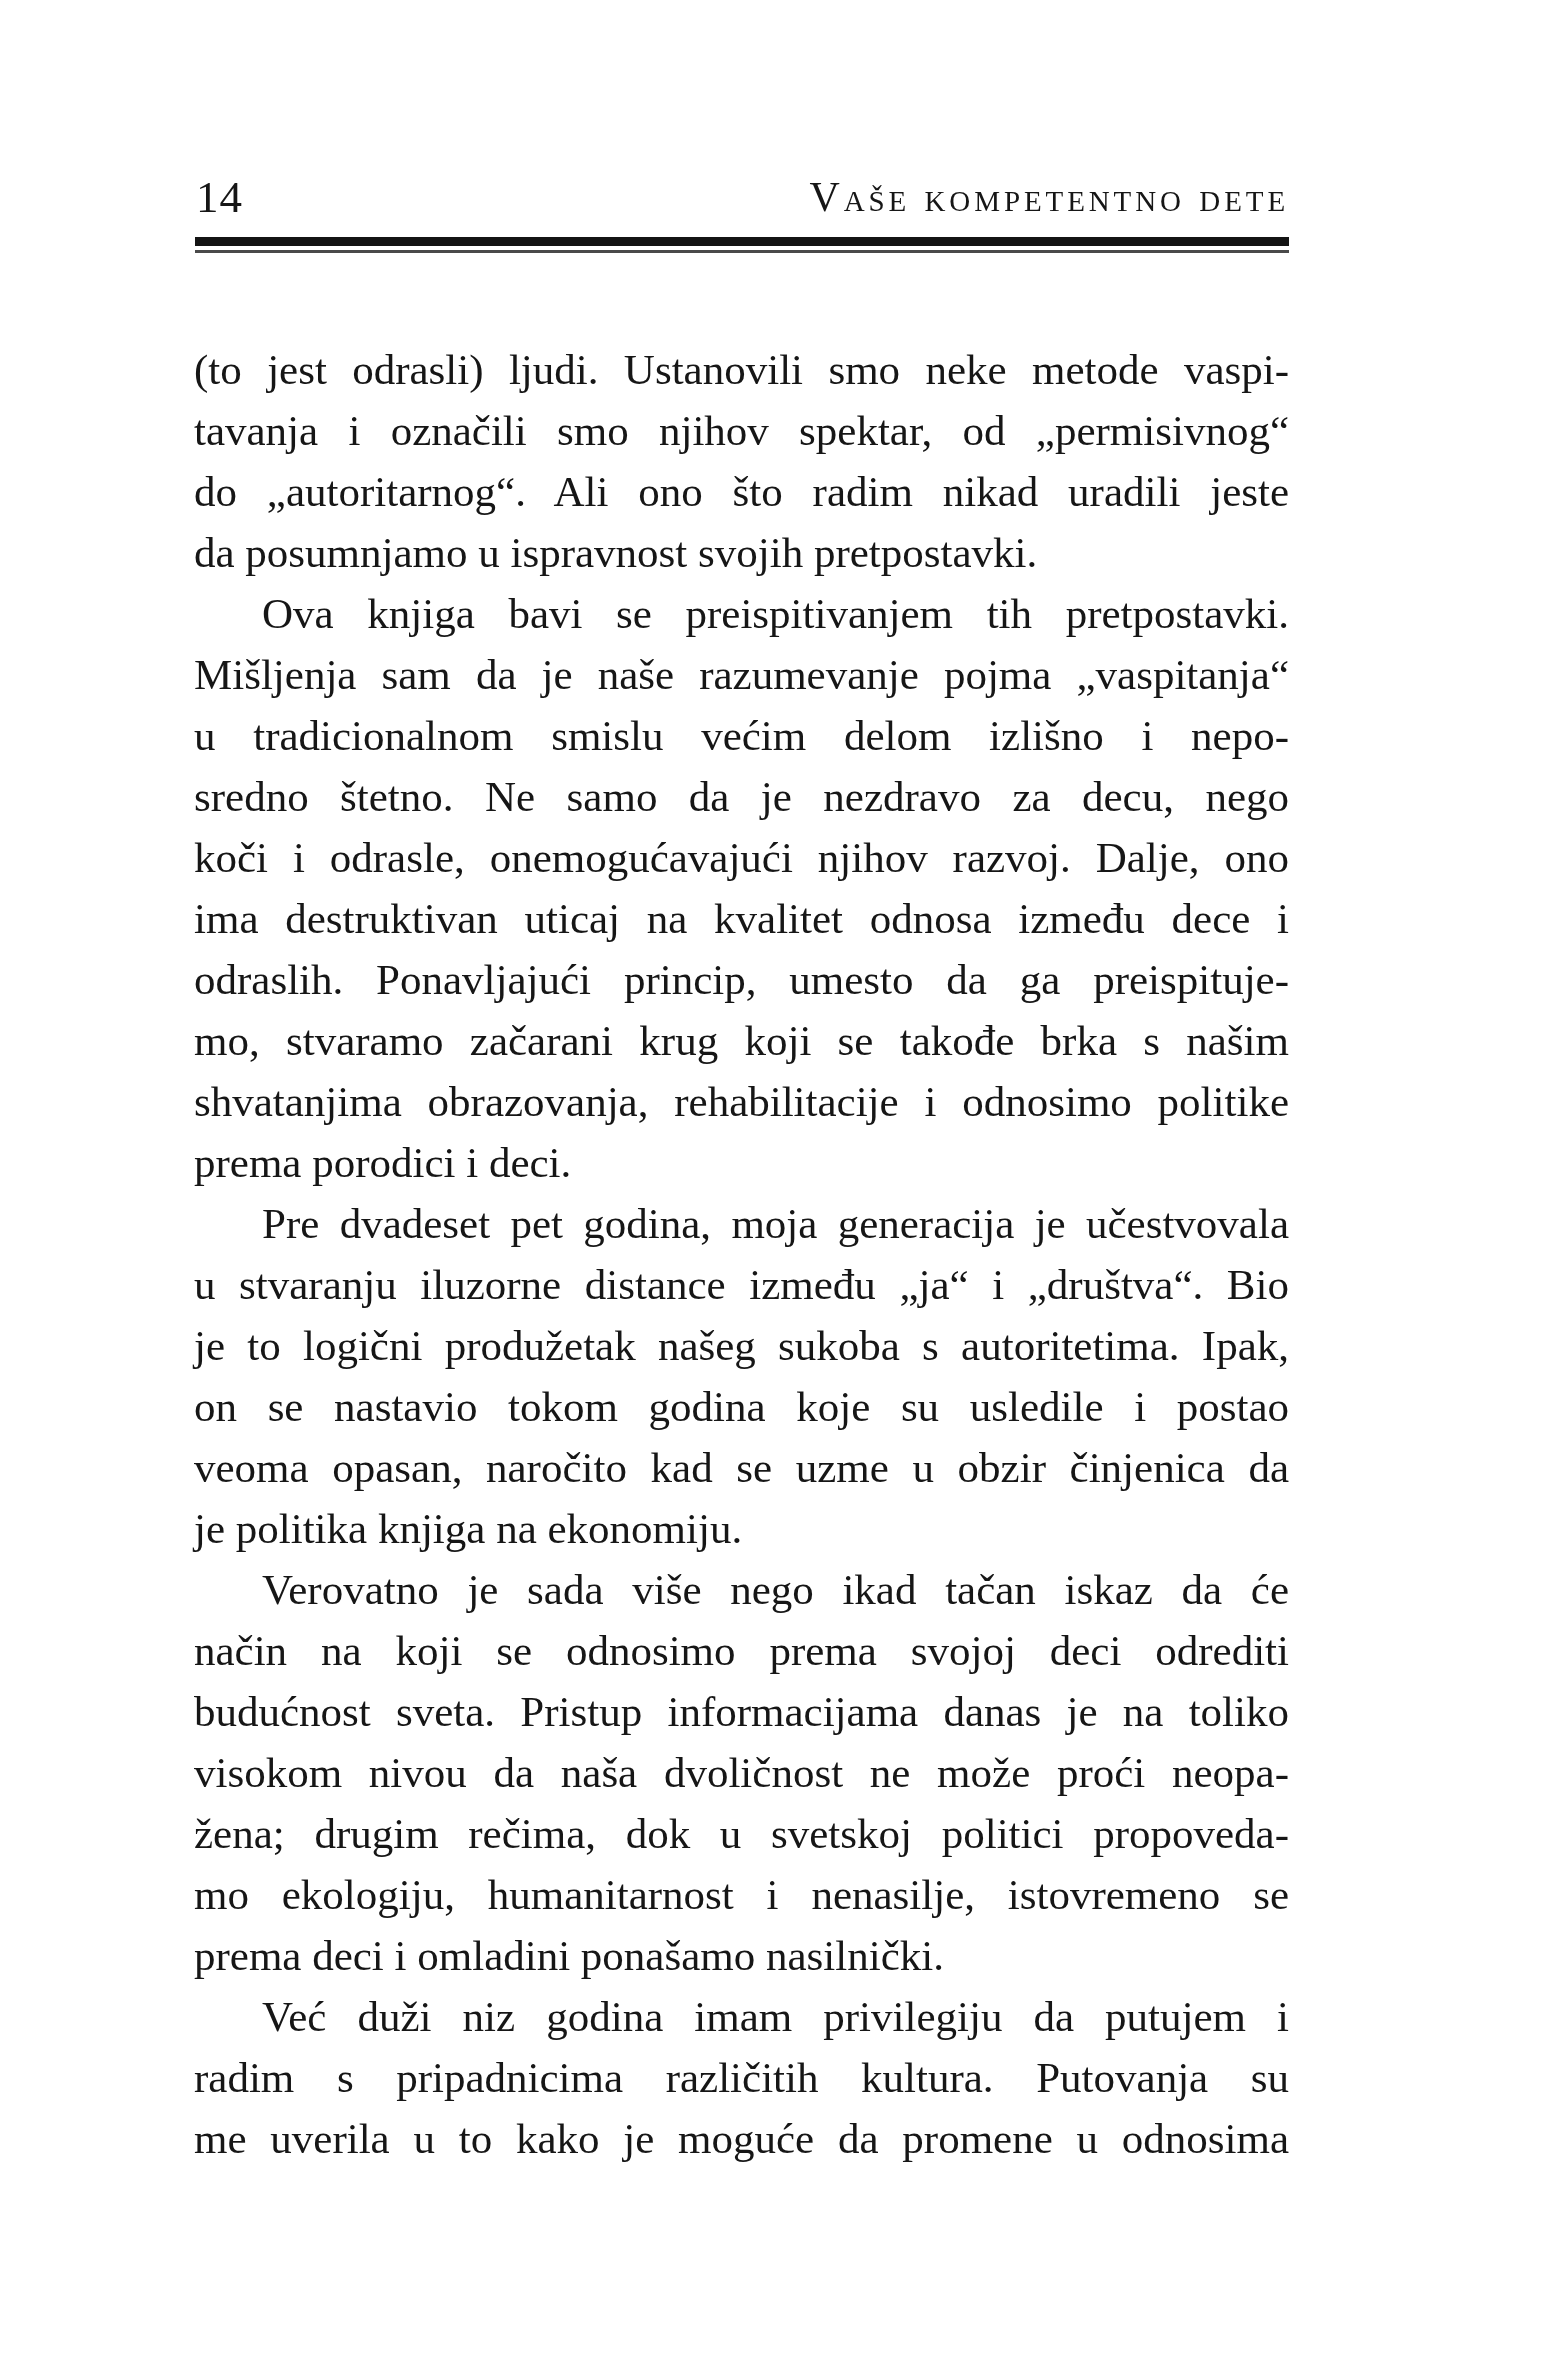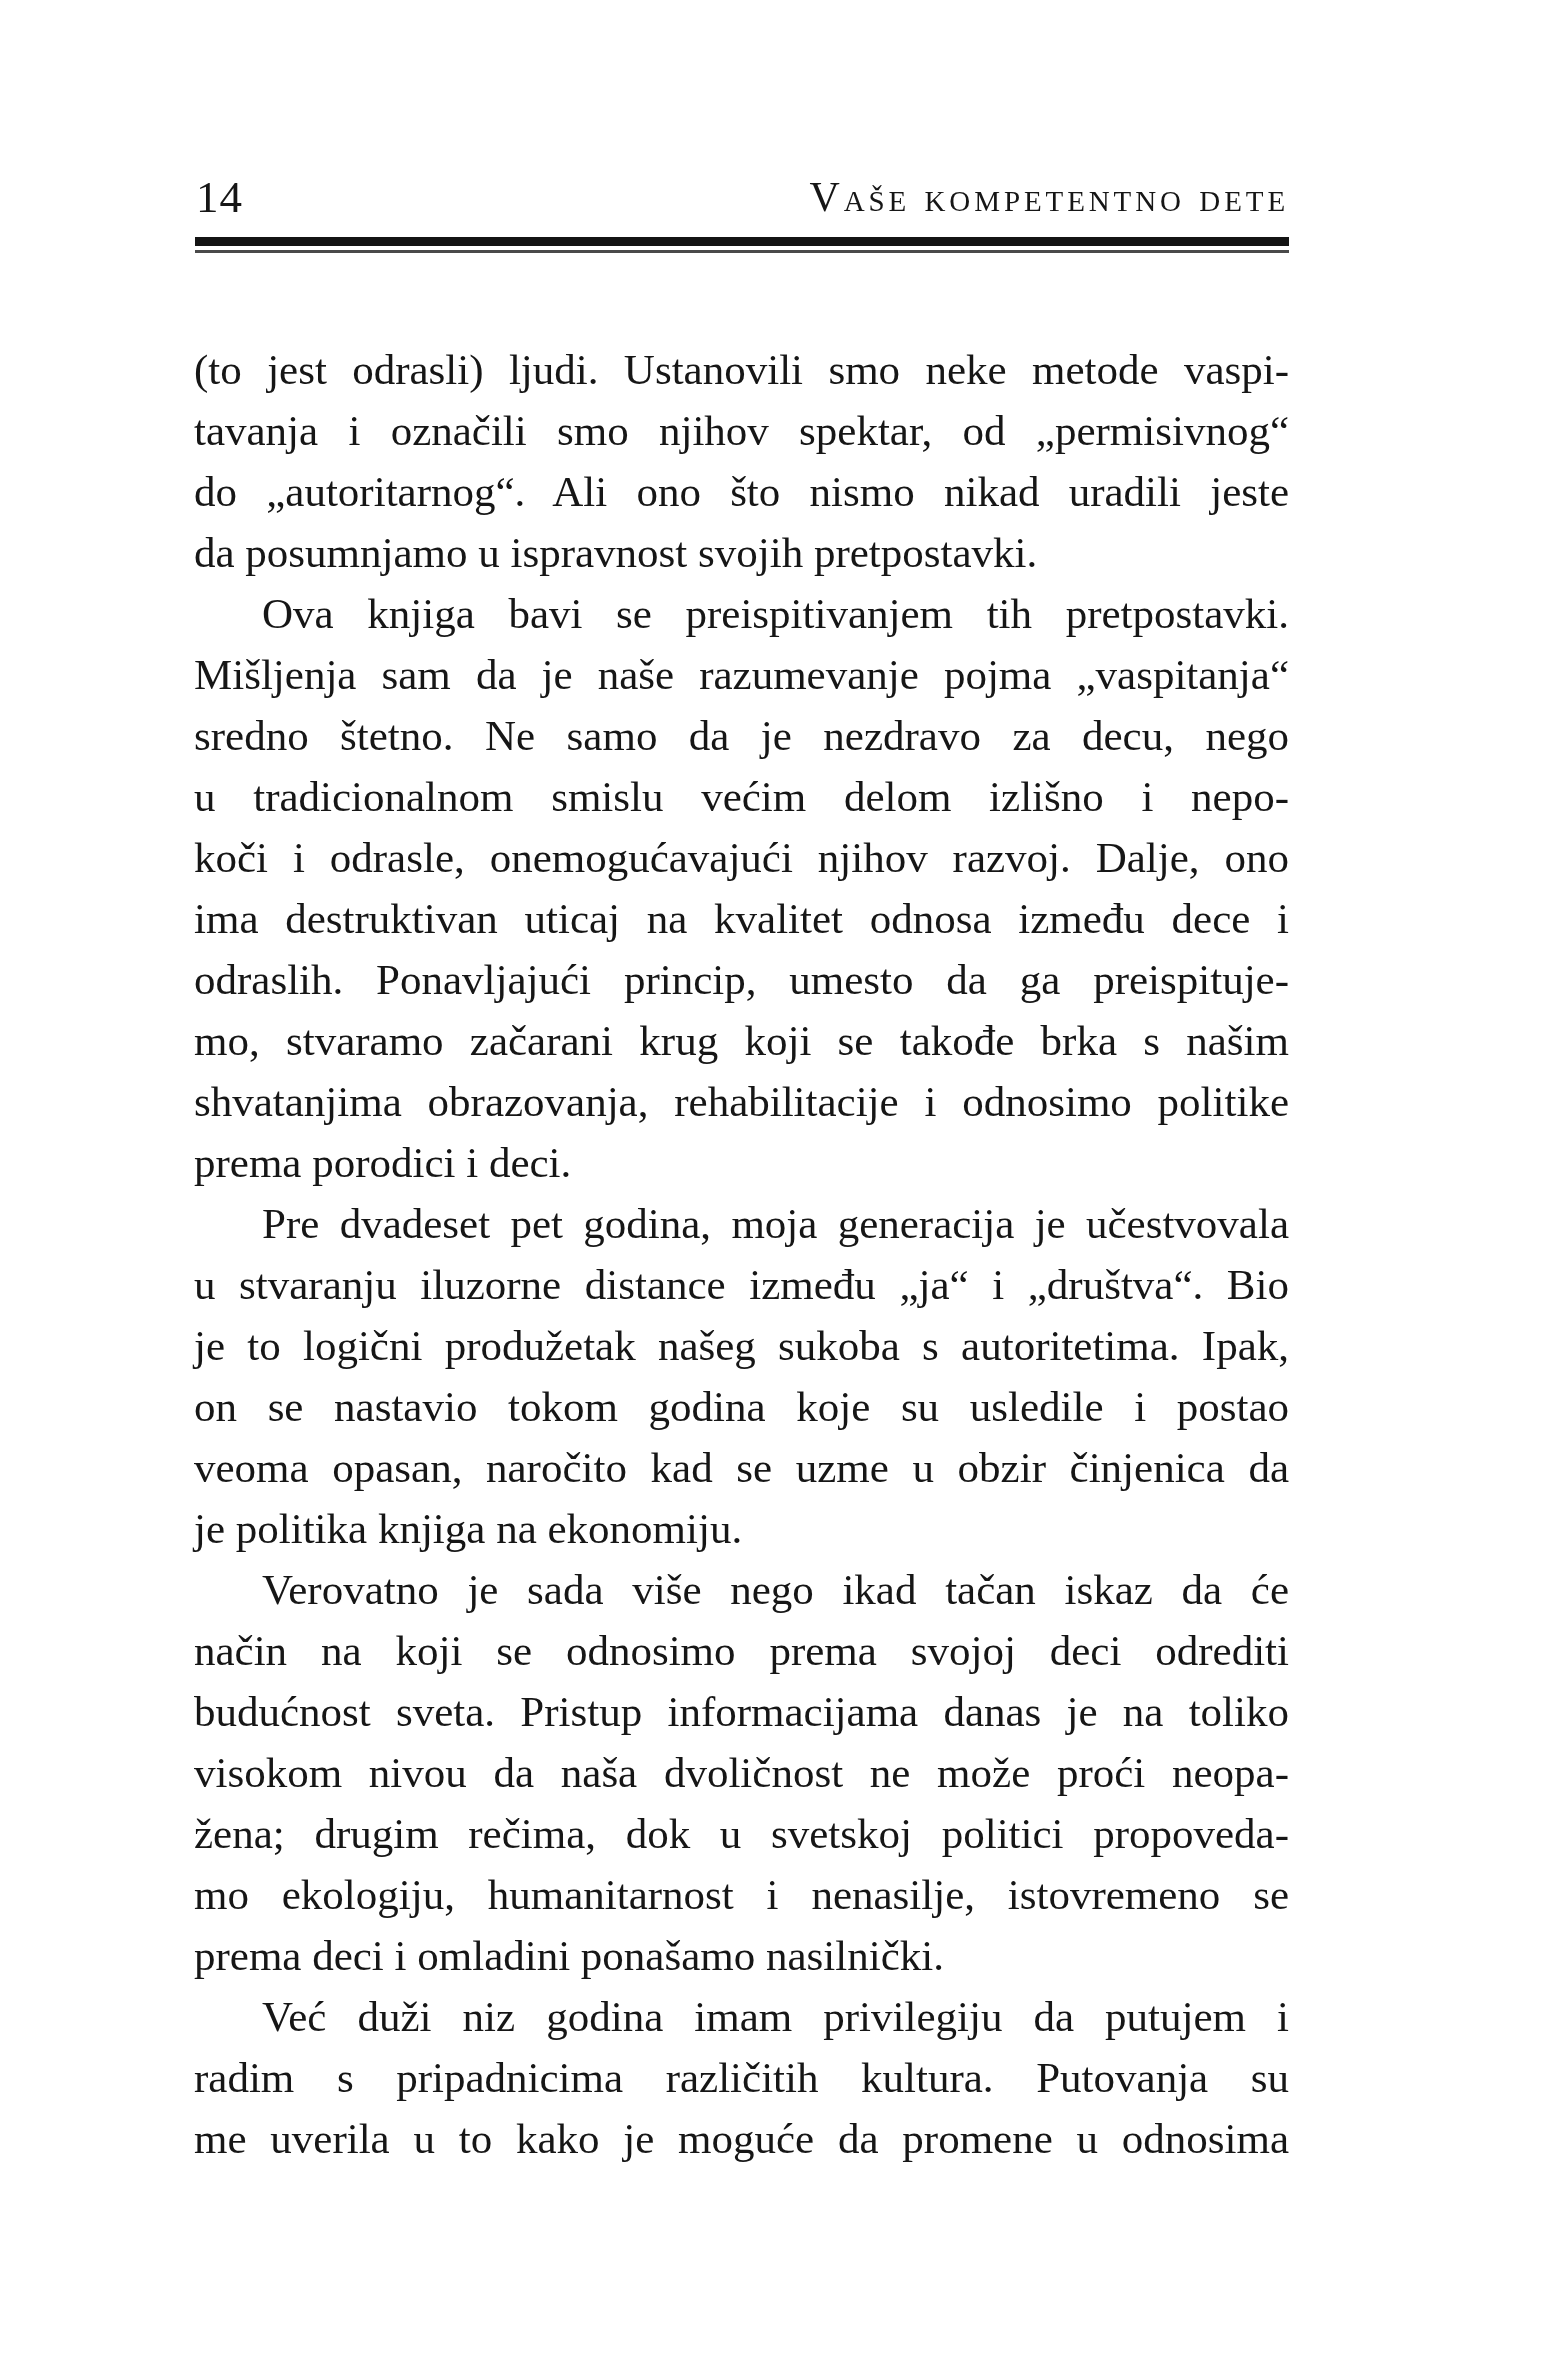--- a/index.html
+++ b/index.html
@@ -97,28 +97,28 @@
     <span class="running-title">Vaše kompetentno dete</span>
   </div>
 
   <div class="rule-thick"></div>
   <div class="rule-thin"></div>
 
   <main class="body-text">
       <div class="para">
         <div class="line">(to jest odrasli) ljudi. Ustanovili smo neke metode vaspi-</div>
         <div class="line">tavanja i označili smo njihov spektar, od „permisivnog“</div>
-        <div class="line">do „autoritarnog“. Ali ono što nismo nikad uradili jeste</div>
+        <div class="line">do „autoritarnog“. Ali ono što radim nikad uradili jeste</div>
         <div class="line para-end">da posumnjamo u ispravnost svojih pretpostavki.</div>
       </div>
       <div class="para">
         <div class="line indent">Ova knjiga bavi se preispitivanjem tih pretpostavki.</div>
         <div class="line">Mišljenja sam da je naše razumevanje pojma „vaspitanja“</div>
+        <div class="line">u tradicionalnom smislu većim delom izlišno i nepo-</div>
         <div class="line">sredno štetno. Ne samo da je nezdravo za decu, nego</div>
-        <div class="line">u tradicionalnom smislu većim delom izlišno i nepo-</div>
         <div class="line">koči i odrasle, onemogućavajući njihov razvoj. Dalje, ono</div>
         <div class="line">ima destruktivan uticaj na kvalitet odnosa između dece i</div>
         <div class="line">odraslih. Ponavljajući princip, umesto da ga preispituje-</div>
         <div class="line">mo, stvaramo začarani krug koji se takođe brka s našim</div>
         <div class="line">shvatanjima obrazovanja, rehabilitacije i odnosimo politike</div>
         <div class="line para-end">prema porodici i deci.</div>
       </div>
       <div class="para">
         <div class="line indent">Pre dvadeset pet godina, moja generacija je učestvovala</div>
         <div class="line">u stvaranju iluzorne distance između „ja“ i „društva“. Bio</div>

